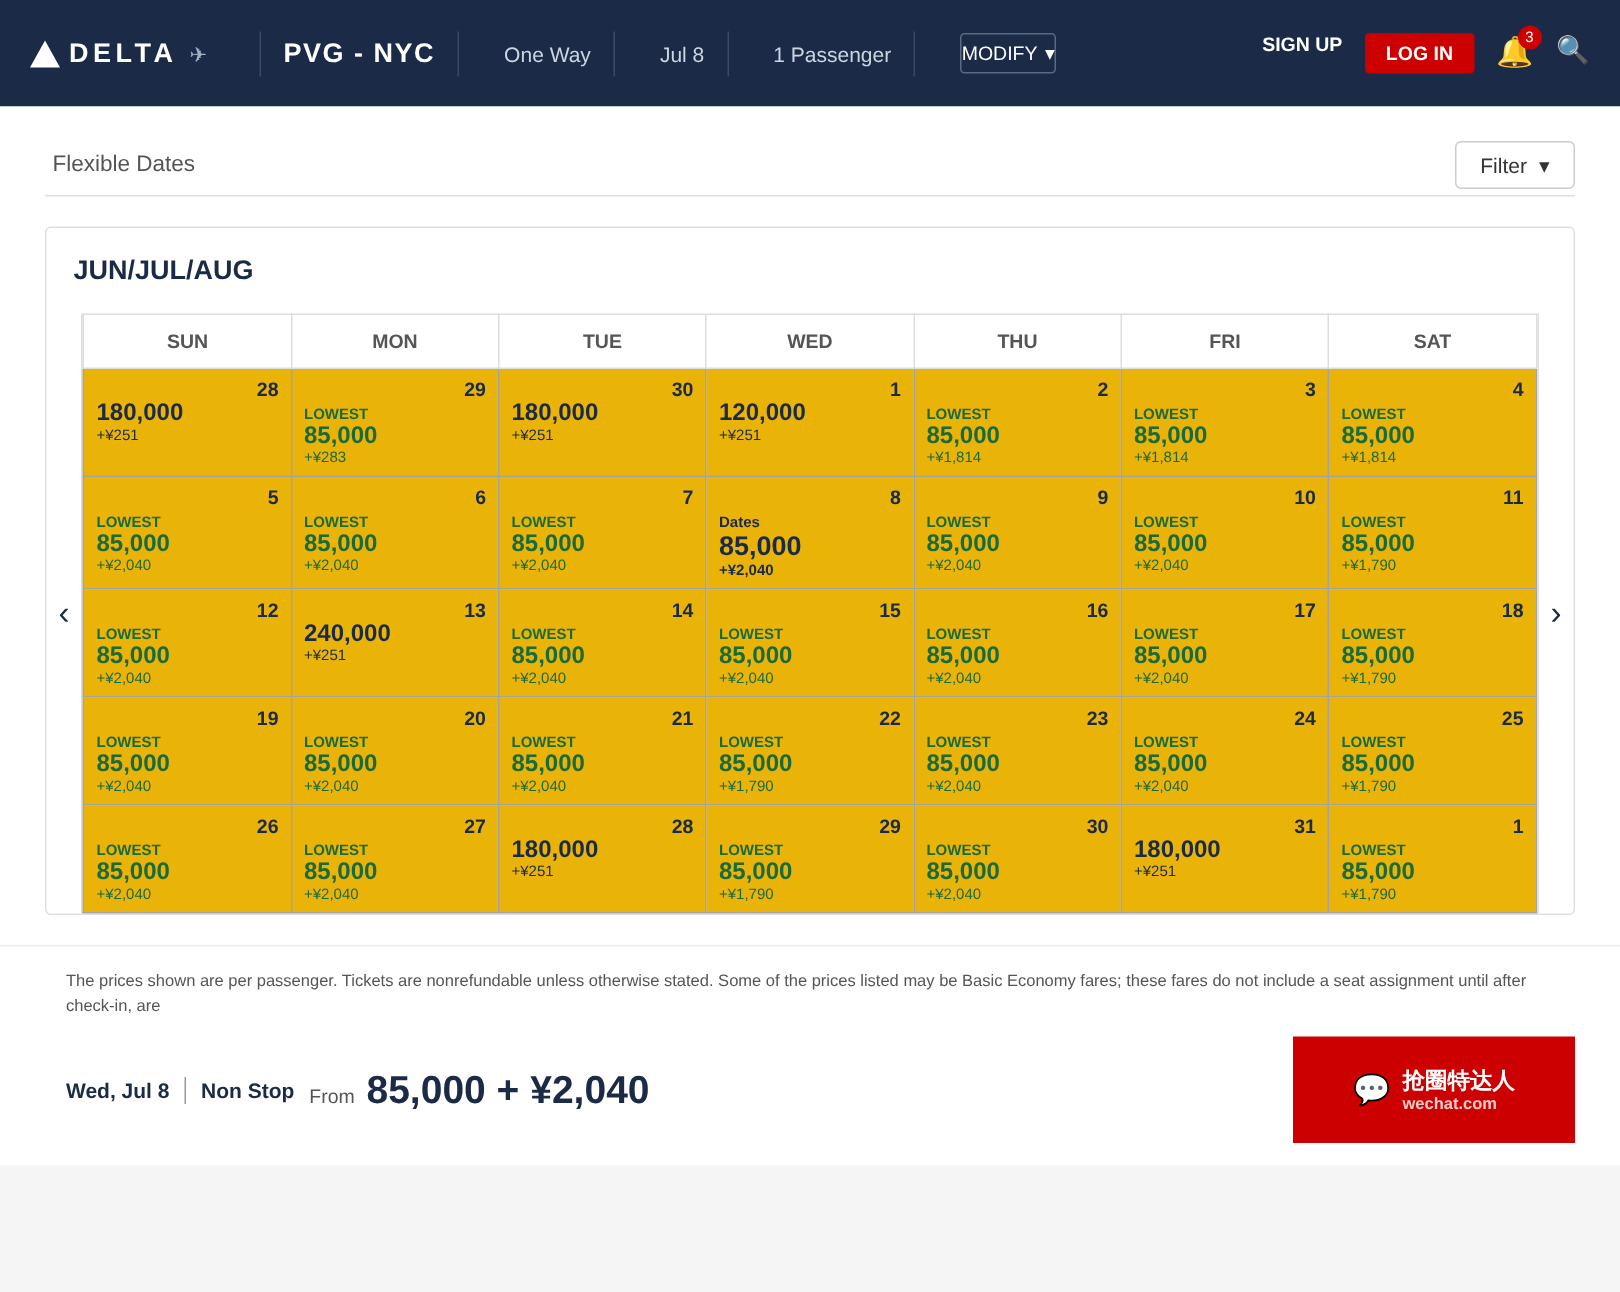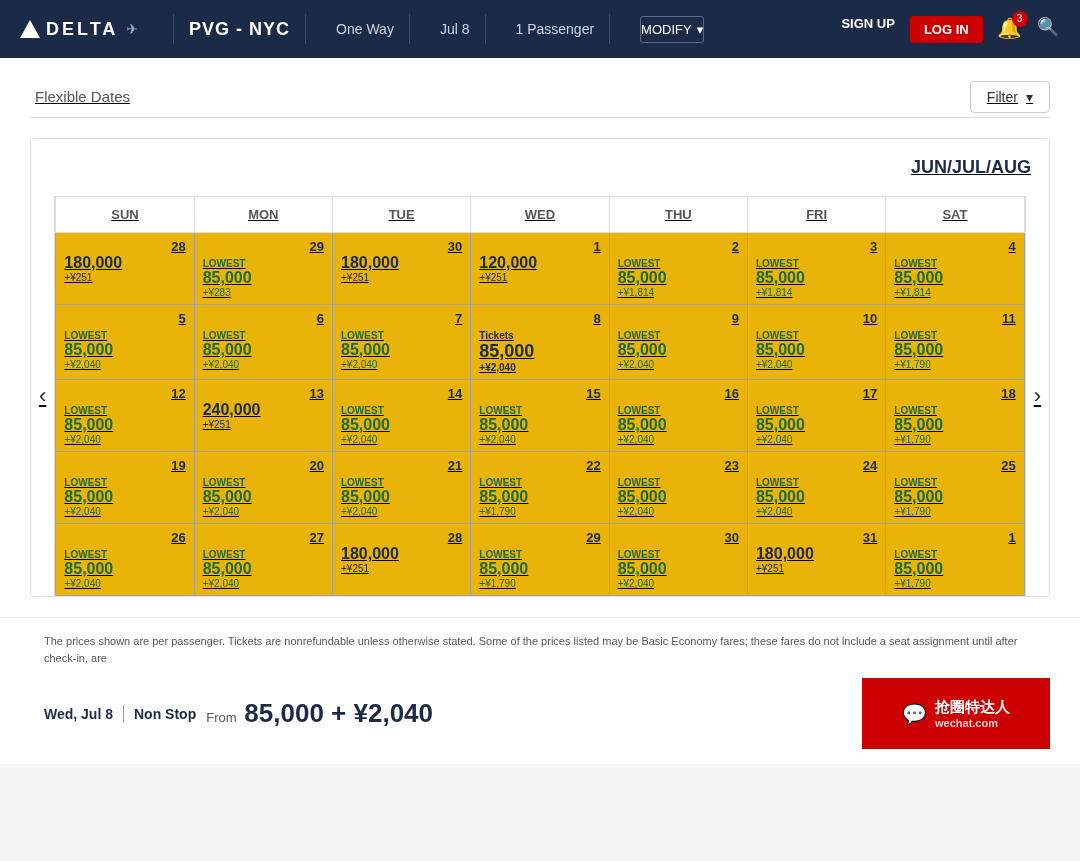--- a/index.html
+++ b/index.html
@@ -5,21 +5,21 @@
     * { box-sizing: border-box; margin: 0; padding: 0; }
     body { font-family: Arial, sans-serif; background: #f5f5f5; }
 
     
     .header {
       background: #1b2a47;
       color: white;
       display: flex;
       align-items: center;
       padding: 0 20px;
-      height: 58px;
+      height: 71px;
       gap: 0;
     }
     .header-logo {
       display: flex;
       align-items: center;
       gap: 6px;
       margin-right: 20px;
     }
     .delta-triangle {
       width: 0; height: 0;
@@ -112,21 +112,20 @@
       cursor: pointer;
       color: white;
       font-size: 18px;
     }
 
     
     .main-content {
       background: white;
       margin: 0;
       padding: 0 30px 20px 30px;
-      text-decoration: underline;
     }
 
     
     .tabs {
       display: flex;
       align-items: flex-end;
       padding-top: 20px;
       border-bottom: 1px solid #ddd;
       position: relative;
     }
@@ -164,21 +163,21 @@
     }
 
     
     .calendar-container {
       border: 1px solid #ddd;
       border-radius: 4px;
       margin-top: 20px;
       overflow: hidden;
     }
     .calendar-title {
-      text-align: right;
+      text-align: left;
       padding: 18px;
       font-size: 18px;
       font-weight: bold;
       color: #1b2a47;
       background: white;
     }
     .calendar-grid {
       width: 100%;
       border-collapse: collapse;
       border-radius: 10px;
@@ -448,21 +447,21 @@
                   <span class="cell-tax">+¥2,040</span>
                 </td>
                 <td>
                   <span class="cell-date">7</span>
                   <span class="cell-label">LOWEST</span>
                   <span class="cell-price">85,000</span>
                   <span class="cell-tax">+¥2,040</span>
                 </td>
                 <td class="cell-depart">
                   <span class="cell-date">8</span>
-                  <span class="cell-label" style="color: rgb(27, 42, 71);">Tickets</span>
+                  <span class="cell-label" style="color: rgb(27, 42, 71);">Dates</span>
                   <span class="cell-price" style="color: rgb(27, 42, 71); font-size: 18px;">85,000</span>
                   <span class="cell-tax" style="color: rgb(27, 42, 71); font-weight: bold;">+¥2,040</span>
                 </td>
                 <td>
                   <span class="cell-date">9</span>
                   <span class="cell-label">LOWEST</span>
                   <span class="cell-price">85,000</span>
                   <span class="cell-tax">+¥2,040</span>
                 </td>
                 <td>

